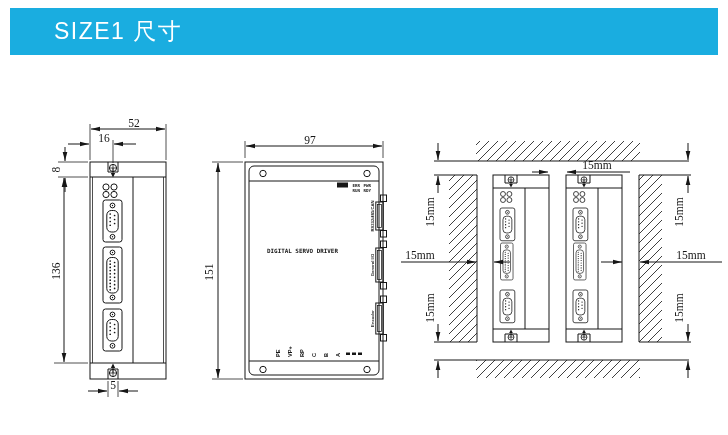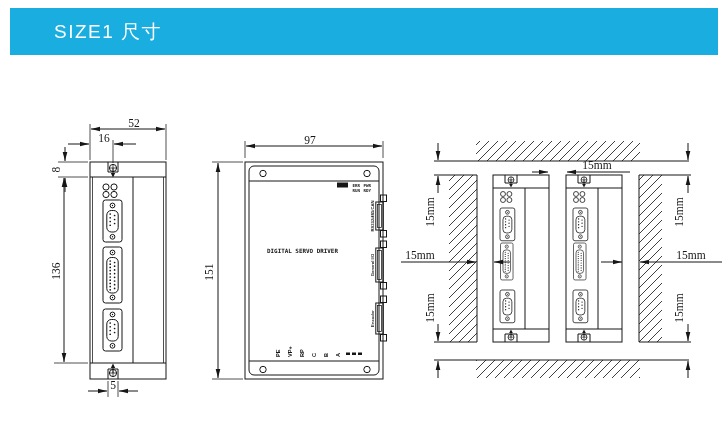--- a/index.html
+++ b/index.html
@@ -1,20 +1,20 @@
 <!DOCTYPE html>
 <html><head>
 <meta charset="utf-8">
 <style>
   html,body{margin:0;padding:0;background:#ffffff;}
   .stage{position:relative;width:728px;height:435px;background:#fff;overflow:hidden;
          font-family:"Liberation Sans",sans-serif;}
   .header-bar{position:absolute;left:10px;top:8px;width:708px;height:47px;
               background:#1aade0;display:flex;align-items:center;}
-  .header-title{color:#ffffff;font-size:19px;letter-spacing:1.5px;padding-left:44px;
+  .header-title{color:#ffffff;font-size:23px;letter-spacing:1.5px;padding-left:44px;
                 font-family:"Liberation Sans",sans-serif;font-weight:400;}
   #dwg{position:absolute;left:0;top:55px;}
   #dwg line,#dwg rect,#dwg path,#dwg circle{stroke:#161616;fill:none;stroke-width:1;}
   #dwg .thin{stroke-width:0.75;}
   #dwg .blk{fill:#161616;stroke:none;}
   #dwg .hatch{fill:url(#hat);stroke:none;}
   #dwg text{fill:#161616;stroke:none;}
   #dwg .dots5{stroke-dasharray:0 3.75;stroke-linecap:round;stroke-width:1.7;}
   #dwg .dots4{stroke-dasharray:0 4;stroke-linecap:round;stroke-width:1.7;}
   #dwg .dots10{stroke-dasharray:0 3.2;stroke-linecap:round;stroke-width:1.7;}

